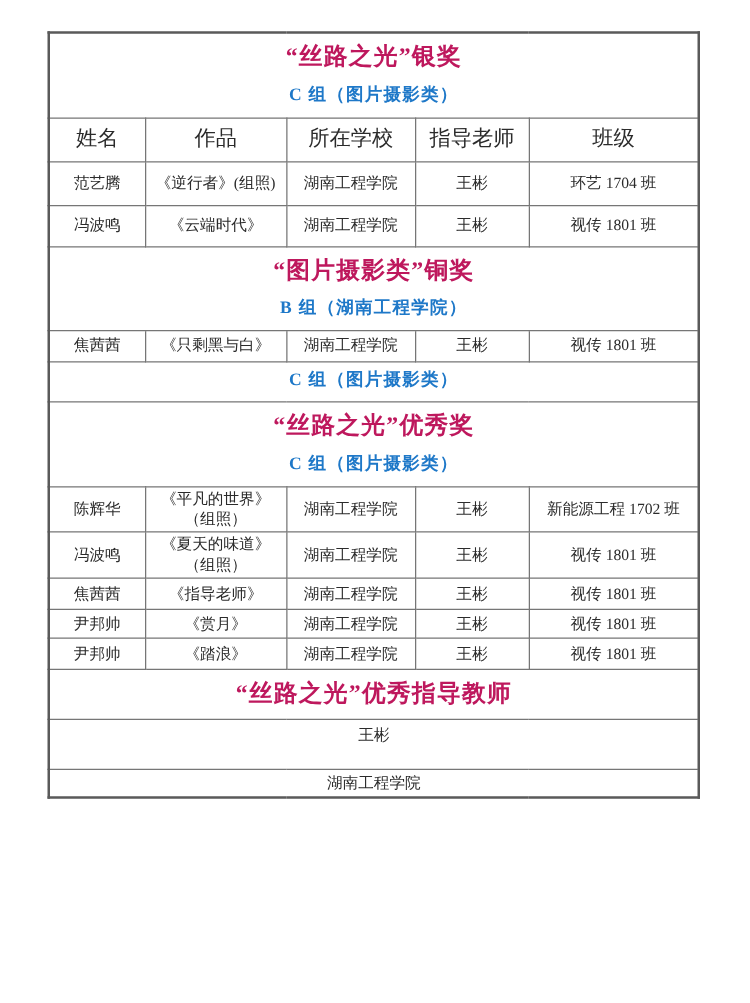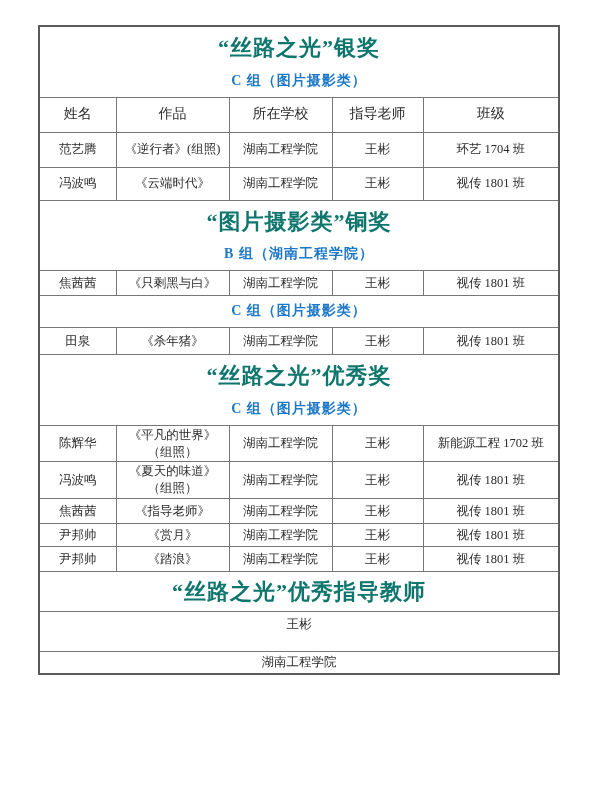--- a/index.html
+++ b/index.html
@@ -9,22 +9,22 @@
   }
   .sheet{position:absolute;left:38px;top:25px;}
   table.awards{
     border-collapse:collapse;table-layout:fixed;width:520px;
     border:2px solid #5a5a5a;
   }
   td{
     border:1px solid #767676;text-align:center;vertical-align:middle;
     font-size:12.5px;line-height:1.35;padding:1px 3px;overflow:hidden;
   }
-  tr.colhead td{font-size:14px;}
-  .award-title{color:#0f766e;font-weight:bold;font-size:22px;letter-spacing:1px;}
+  tr.colhead td{font-size:17px;}
+  .award-title{color:#be185d;font-weight:bold;font-size:19px;letter-spacing:1px;}
   .award-group{color:#1e78c8;font-weight:bold;font-size:14px;margin-top:9px;letter-spacing:1px;}
   .group-only{color:#1e78c8;font-weight:bold;font-size:14px;letter-spacing:1px;}
   td.award-cell{padding-top:6px;padding-bottom:6px;}
   .va-top{vertical-align:top;padding-top:4px;}
   
   .rh68{height:68px}.rh67{height:67px}.rh40{height:40px}.rh38{height:38px}
   .rh37{height:37px}.rh35{height:35px}.rh33{height:33px}.rh32{height:32px}
   .rh27{height:27px}.rh25{height:25px}.rh23{height:23px}.rh22{height:22px}
 </style>
 </head>
@@ -80,27 +80,20 @@
       <td>《只剩黑与白》</td>
       <td>湖南工程学院</td>
       <td>王彬</td>
       <td>视传 1801 班</td>
     </tr>
     <tr class="rh32">
       <td colspan="5">
         <span class="group-only">C 组（图片摄影类）</span>
       </td>
     </tr>
-    <tr class="rh27">
-      <td>田泉</td>
-      <td>《杀年猪》</td>
-      <td>湖南工程学院</td>
-      <td>王彬</td>
-      <td>视传 1801 班</td>
-    </tr>
 
     <tr class="rh68">
       <td colspan="5" class="award-cell">
         <div class="award-title">“丝路之光”优秀奖</div>
         <div class="award-group">C 组（图片摄影类）</div>
       </td>
     </tr>
     <tr class="rh35">
       <td>陈辉华</td>
       <td>《平凡的世界》（组照）</td>

